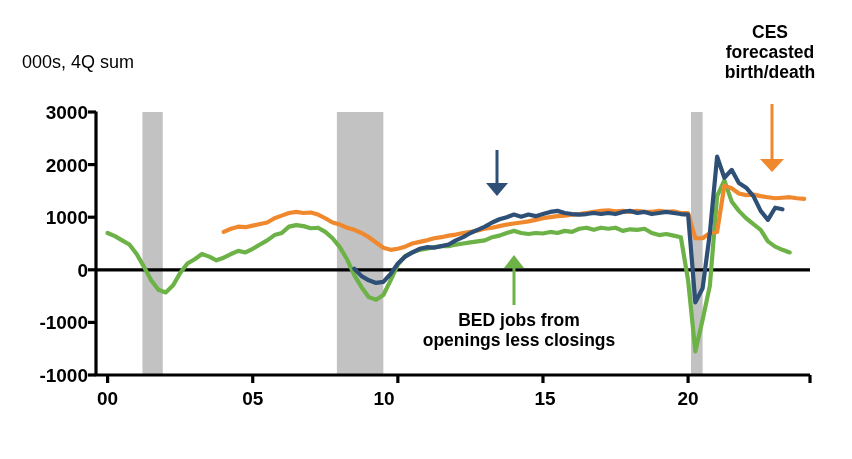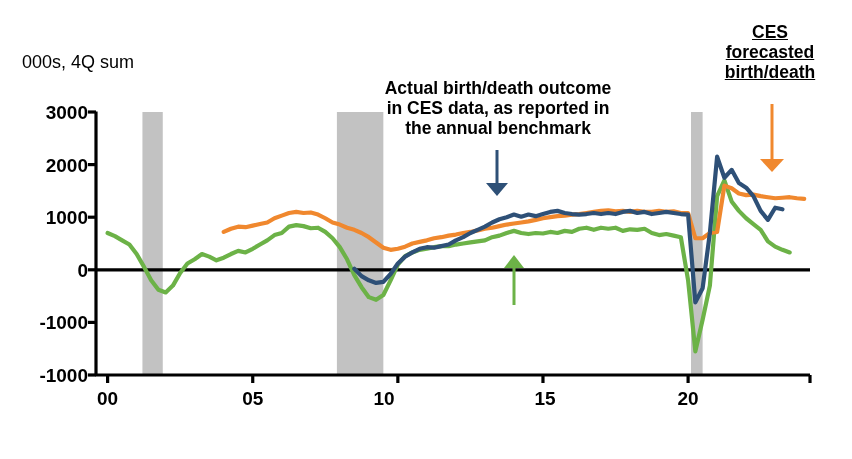--- a/index.html
+++ b/index.html
@@ -37,21 +37,21 @@
   .xtick-label{
     position:absolute;text-align:center;
     font-size:19px;font-weight:bold;white-space:nowrap;line-height:1;
   }
 
   .annot{
     position:absolute;font-size:17.5px;font-weight:bold;line-height:1.15;
     white-space:pre-line;
   }
   .annot-ces-actual{left:368px;top:78px;text-align:center;width:260px;}
-  .annot-ces-forecast{left:706px;top:22px;text-align:center;width:128px;text-decoration:underline;}
+  .annot-ces-forecast{left:706px;top:22px;text-align:center;width:128px;}
   .annot-bed{left:404px;top:310px;text-align:center;width:230px;}
 
   .arrow-svg{position:absolute;overflow:visible;}
 </style>
 </head>
 <body>
 
 <div id="figure-root">
 
   <div class="fig-subtitle">000s, 4Q sum</div>
@@ -93,26 +93,25 @@
           <line x1="11.609756097563551" y1="263" x2="11.609756097563551" y2="271" stroke="#000000" stroke-width="3.2"></line>
           <line x1="156.73170731707492" y1="263" x2="156.73170731707492" y2="271" stroke="#000000" stroke-width="3.2"></line>
           <line x1="301.85365853658635" y1="263" x2="301.85365853658635" y2="271" stroke="#000000" stroke-width="3.2"></line>
           <line x1="446.9756097560977" y1="263" x2="446.9756097560977" y2="271" stroke="#000000" stroke-width="3.2"></line>
           <line x1="592.0975609756091" y1="263" x2="592.0975609756091" y2="271" stroke="#000000" stroke-width="3.2"></line>
           <line x1="714" y1="263" x2="714" y2="271" stroke="#000000" stroke-width="3.2"></line>
         </g>
       </svg>
   </div>
 
-  <div class="annot annot-ces-actual">Actual birth/death outcome
-in CES data, as reported in
-the annual benchmark</div>
   <div class="annot annot-ces-forecast">CES
 forecasted
 birth/death</div>
+  <div class="annot annot-bed">BED jobs from
+openings less closings</div>
 
   <svg class="arrow-svg" id="arrow-layer" style="left:0;top:0;width:852px;height:459px;">
       <g>
         <line x1="497" y1="150" x2="497" y2="183" stroke="#2e5077" stroke-width="3"></line>
         <polygon points="497,196 486,183 508,183" fill="#2e5077"></polygon>
       </g>
       <g>
         <line x1="772" y1="104" x2="772" y2="159" stroke="#f0882e" stroke-width="3"></line>
         <polygon points="772,172 760,159 784,159" fill="#f0882e"></polygon>
       </g>

